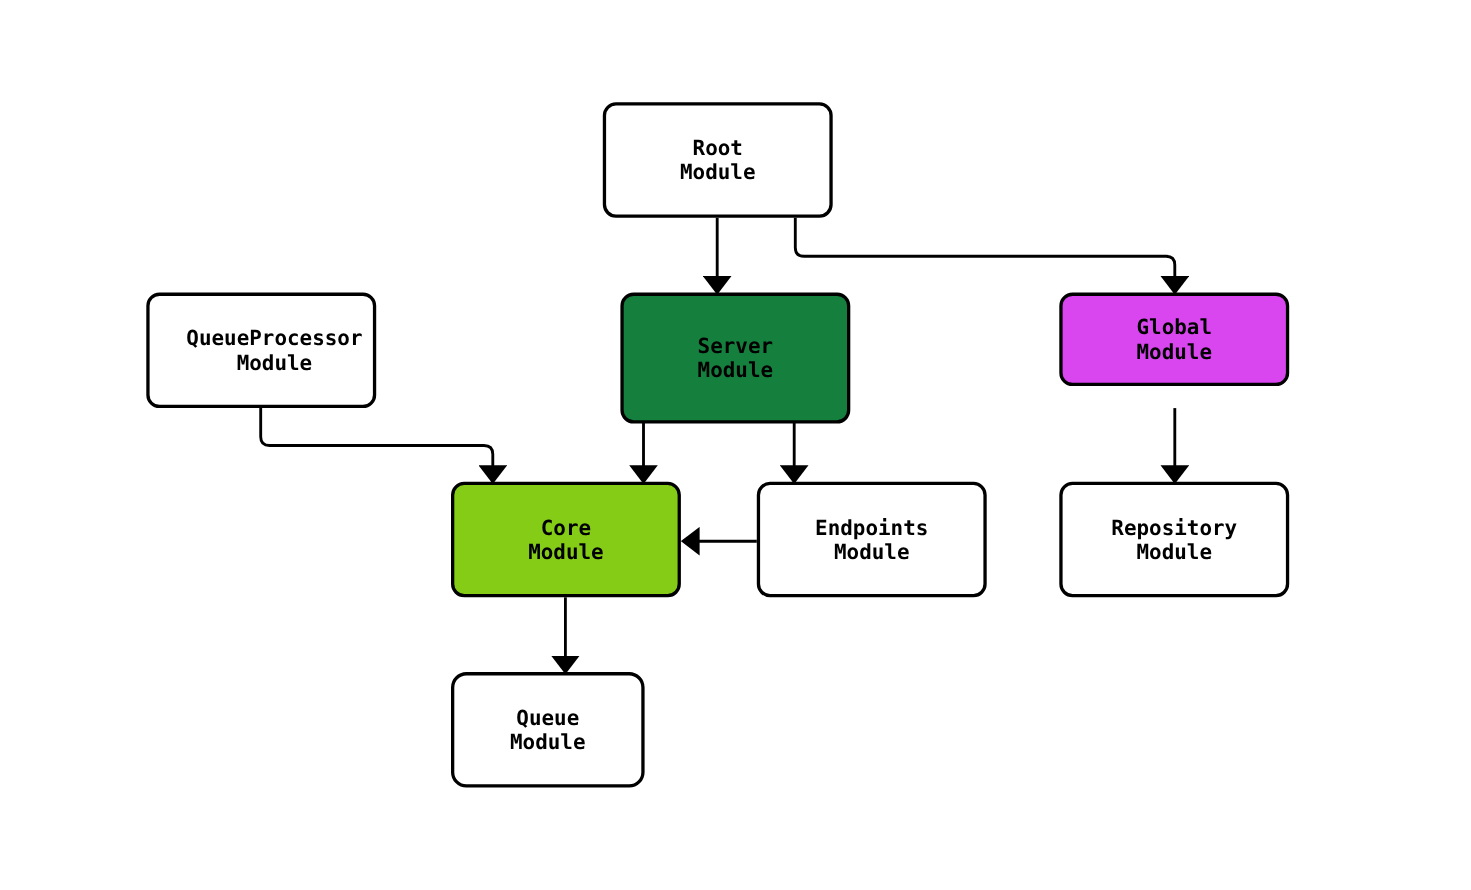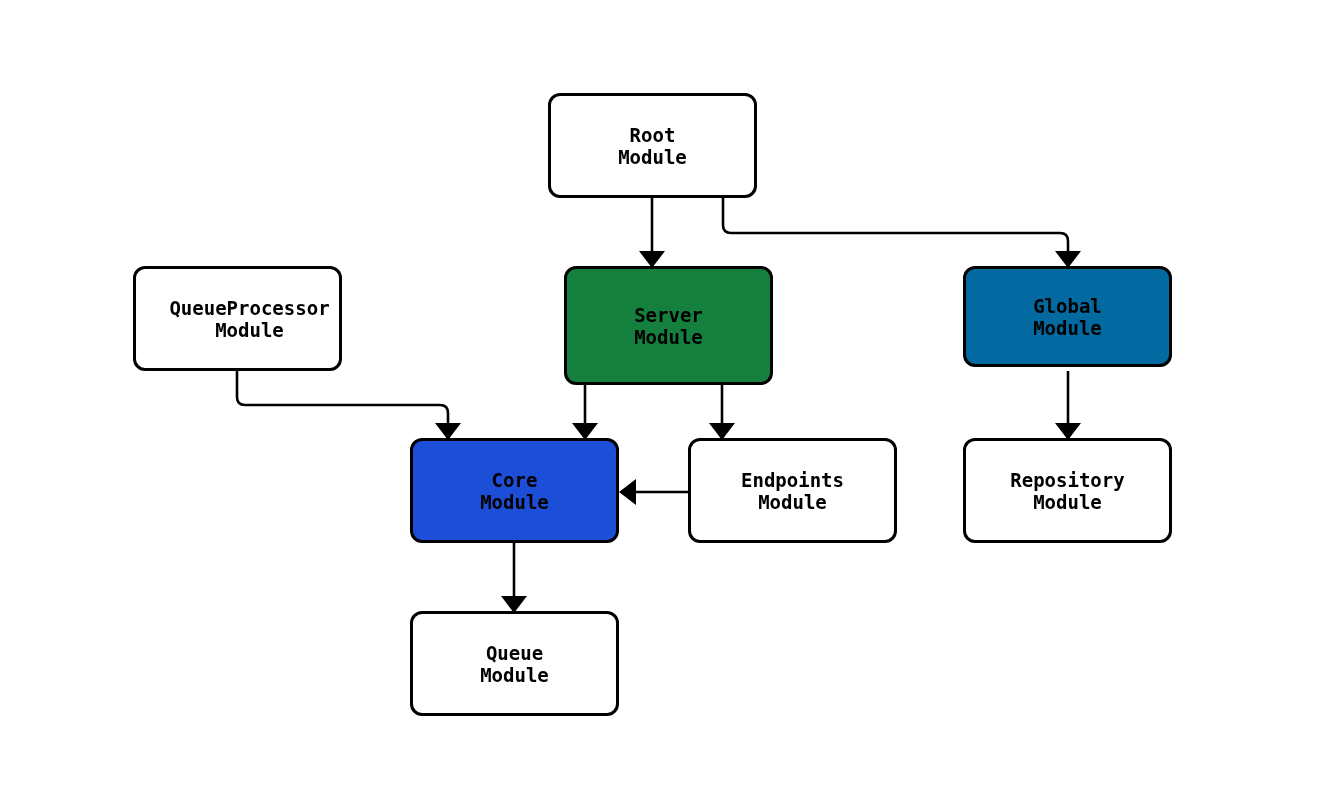--- a/index.html
+++ b/index.html
@@ -72,33 +72,33 @@
 Module</span>
     </div>
     <div class="node" style="left: 133px; top: 266px; width: 209px; height: 105px; border-color: rgb(0, 0, 0); background: rgb(255, 255, 255); padding-left: 24px;">
       <span class="node-label" style="color: rgb(0, 0, 0);">QueueProcessor
 Module</span>
     </div>
     <div class="node" style="left: 564px; top: 266px; width: 209px; height: 119px; border-color: rgb(0, 0, 0); background: #15803d;">
       <span class="node-label" style="color: rgb(0, 0, 0);">Server
 Module</span>
     </div>
-    <div class="node" style="left: 963px; top: 266px; width: 209px; height: 101px; border-color: rgb(0, 0, 0); background: #0369a1;">
+    <div class="node" style="left: 963px; top: 266px; width: 209px; height: 85px; border-color: rgb(0, 0, 0); background: #d946ef;">
       <span class="node-label" style="color: rgb(0, 0, 0);">Global
 Module</span>
     </div>
-    <div class="node" style="left: 410px; top: 438px; width: 209px; height: 105px; border-color: rgb(0, 0, 0); background: #1d4ed8;">
+    <div class="node" style="left: 410px; top: 438px; width: 209px; height: 105px; border-color: rgb(0, 0, 0); background: #84cc16;">
       <span class="node-label" style="color: rgb(0, 0, 0);">Core
 Module</span>
     </div>
     <div class="node" style="left: 688px; top: 438px; width: 209px; height: 105px; border-color: rgb(0, 0, 0); background: rgb(255, 255, 255);">
       <span class="node-label" style="color: rgb(0, 0, 0); text-align: center;">Endpoints
 Module</span>
     </div>
     <div class="node" style="left: 963px; top: 438px; width: 209px; height: 105px; border-color: rgb(0, 0, 0); background: rgb(255, 255, 255);">
       <span class="node-label" style="color: rgb(0, 0, 0);">Repository
 Module</span>
     </div>
-    <div class="node" style="left: 410px; top: 611px; width: 209px; height: 105px; border-color: rgb(0, 0, 0); background: rgb(255, 255, 255);">
+    <div class="node" style="left: 410px; top: 611px; width: 176px; height: 105px; border-color: rgb(0, 0, 0); background: rgb(255, 255, 255); border-radius: 14px;">
       <span class="node-label" style="color: rgb(0, 0, 0);">Queue
 Module</span>
     </div>
   </div>
 
 </body></html>

